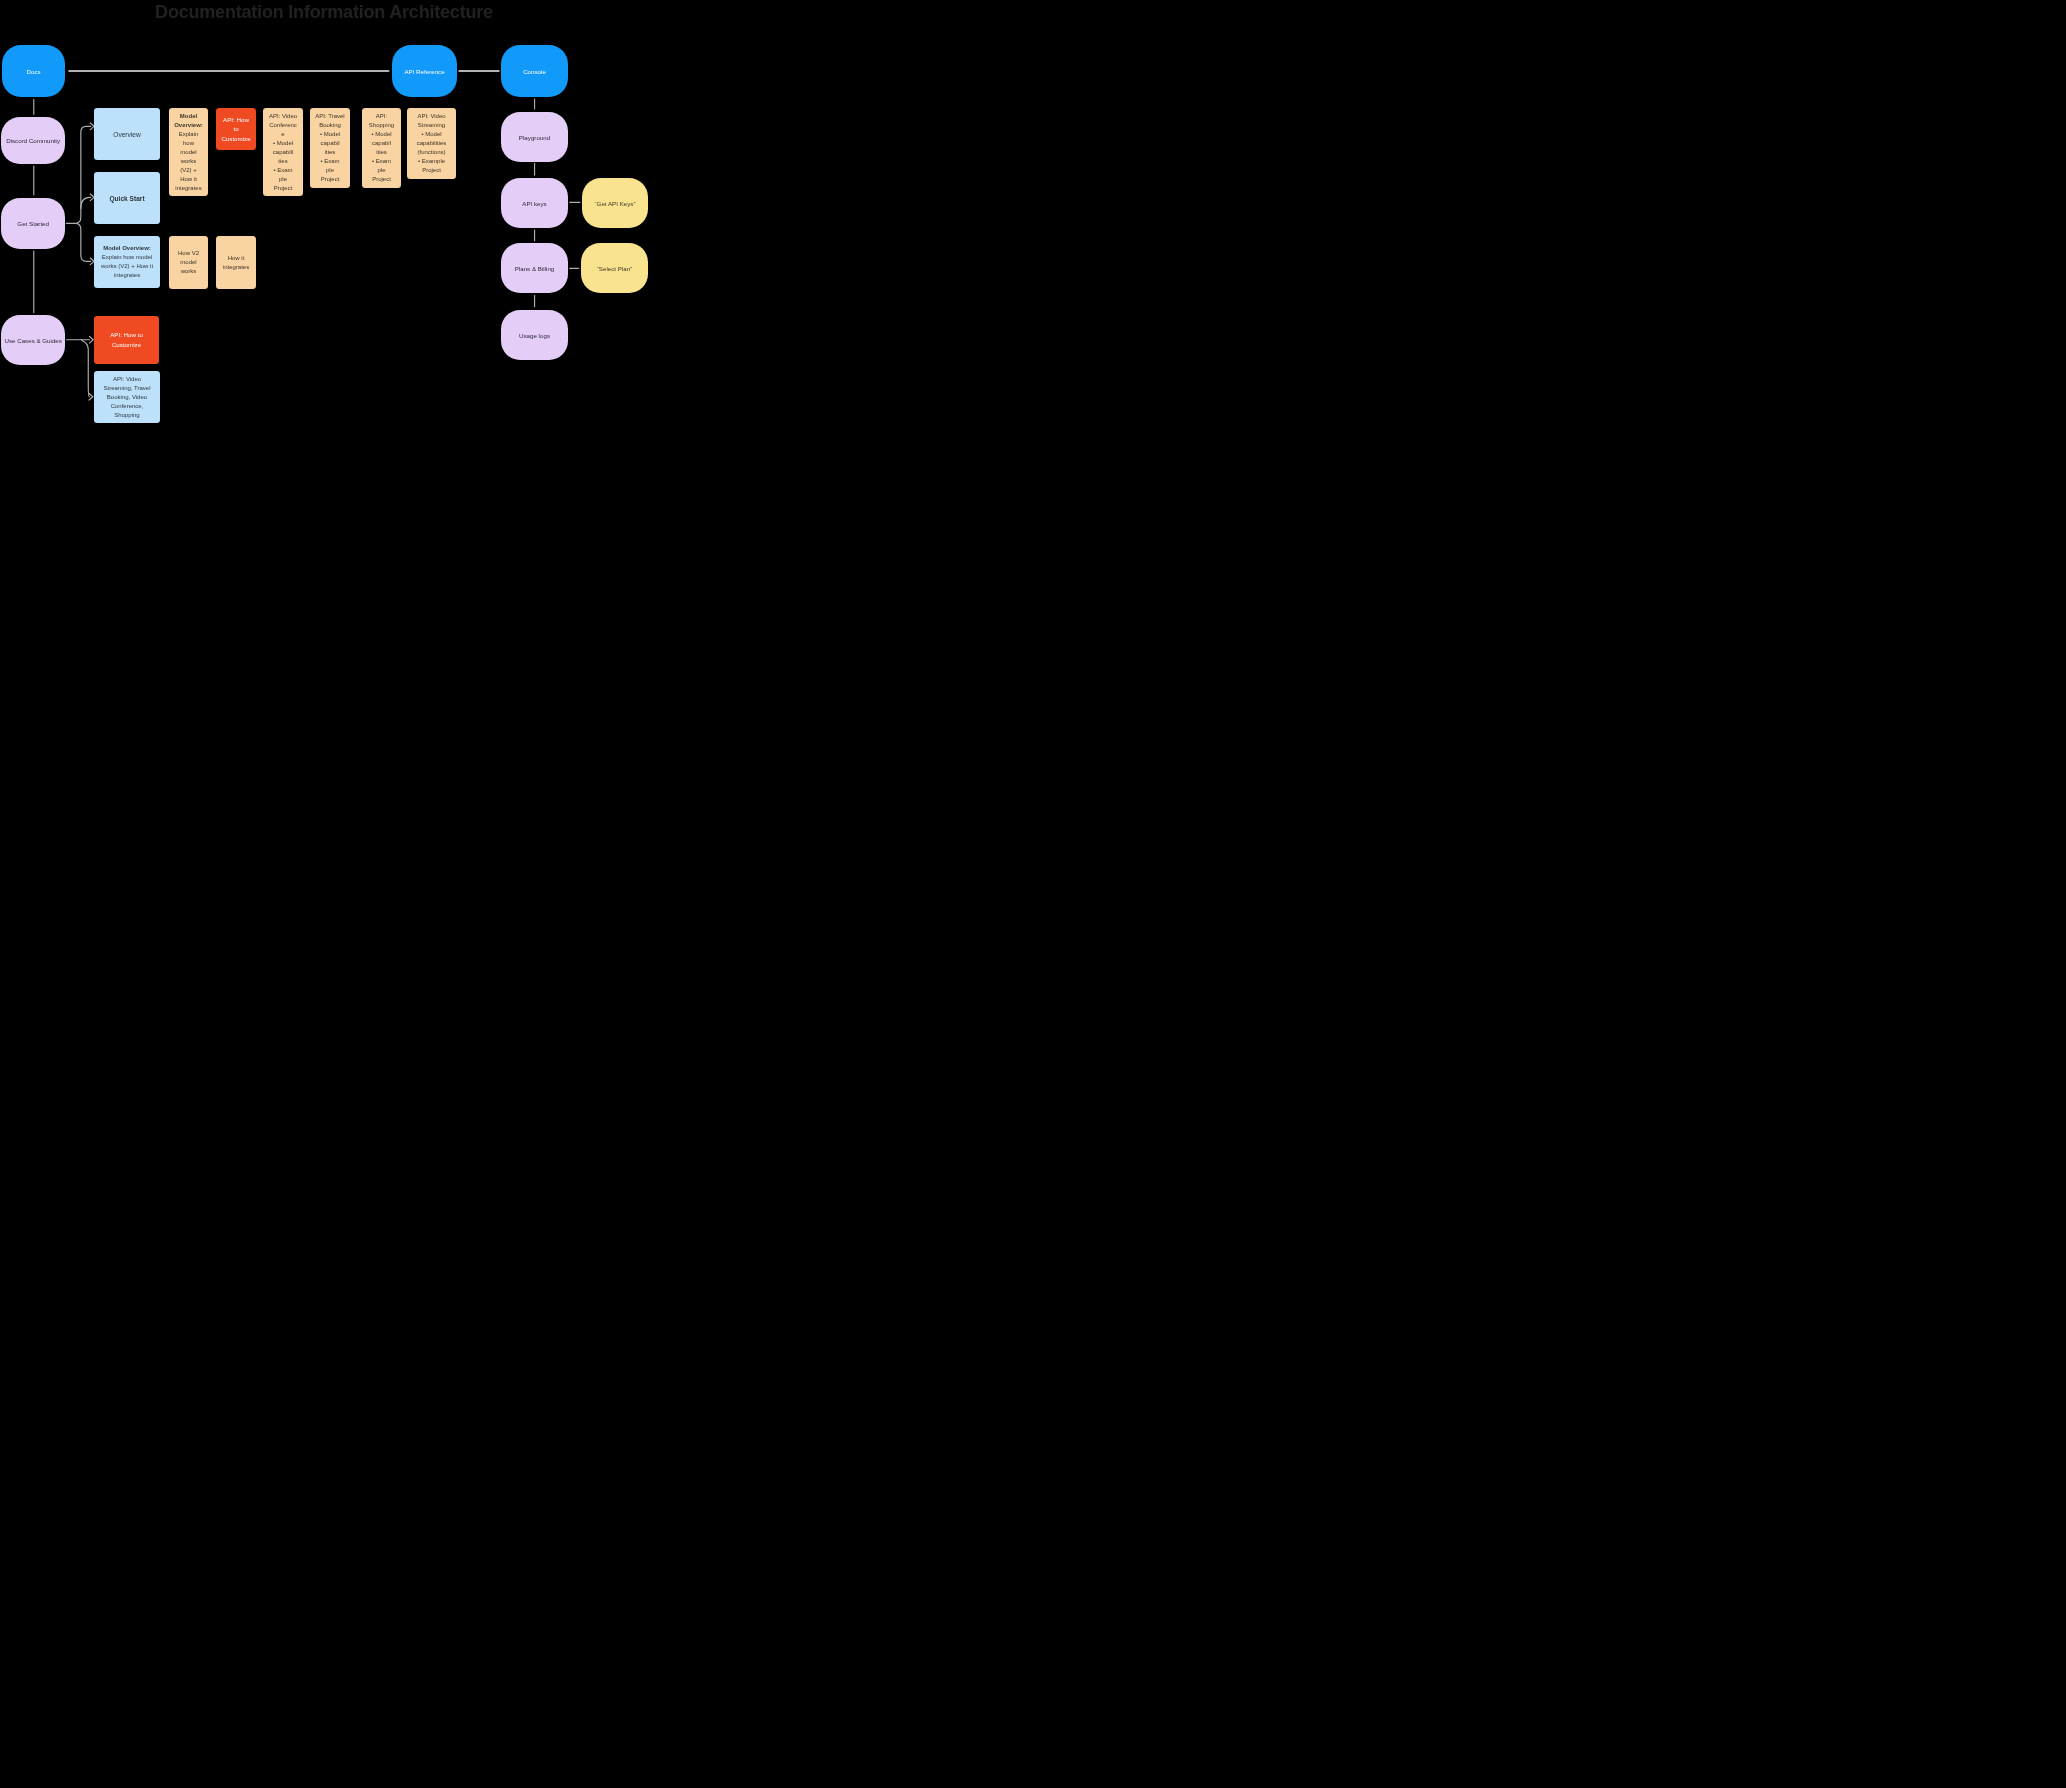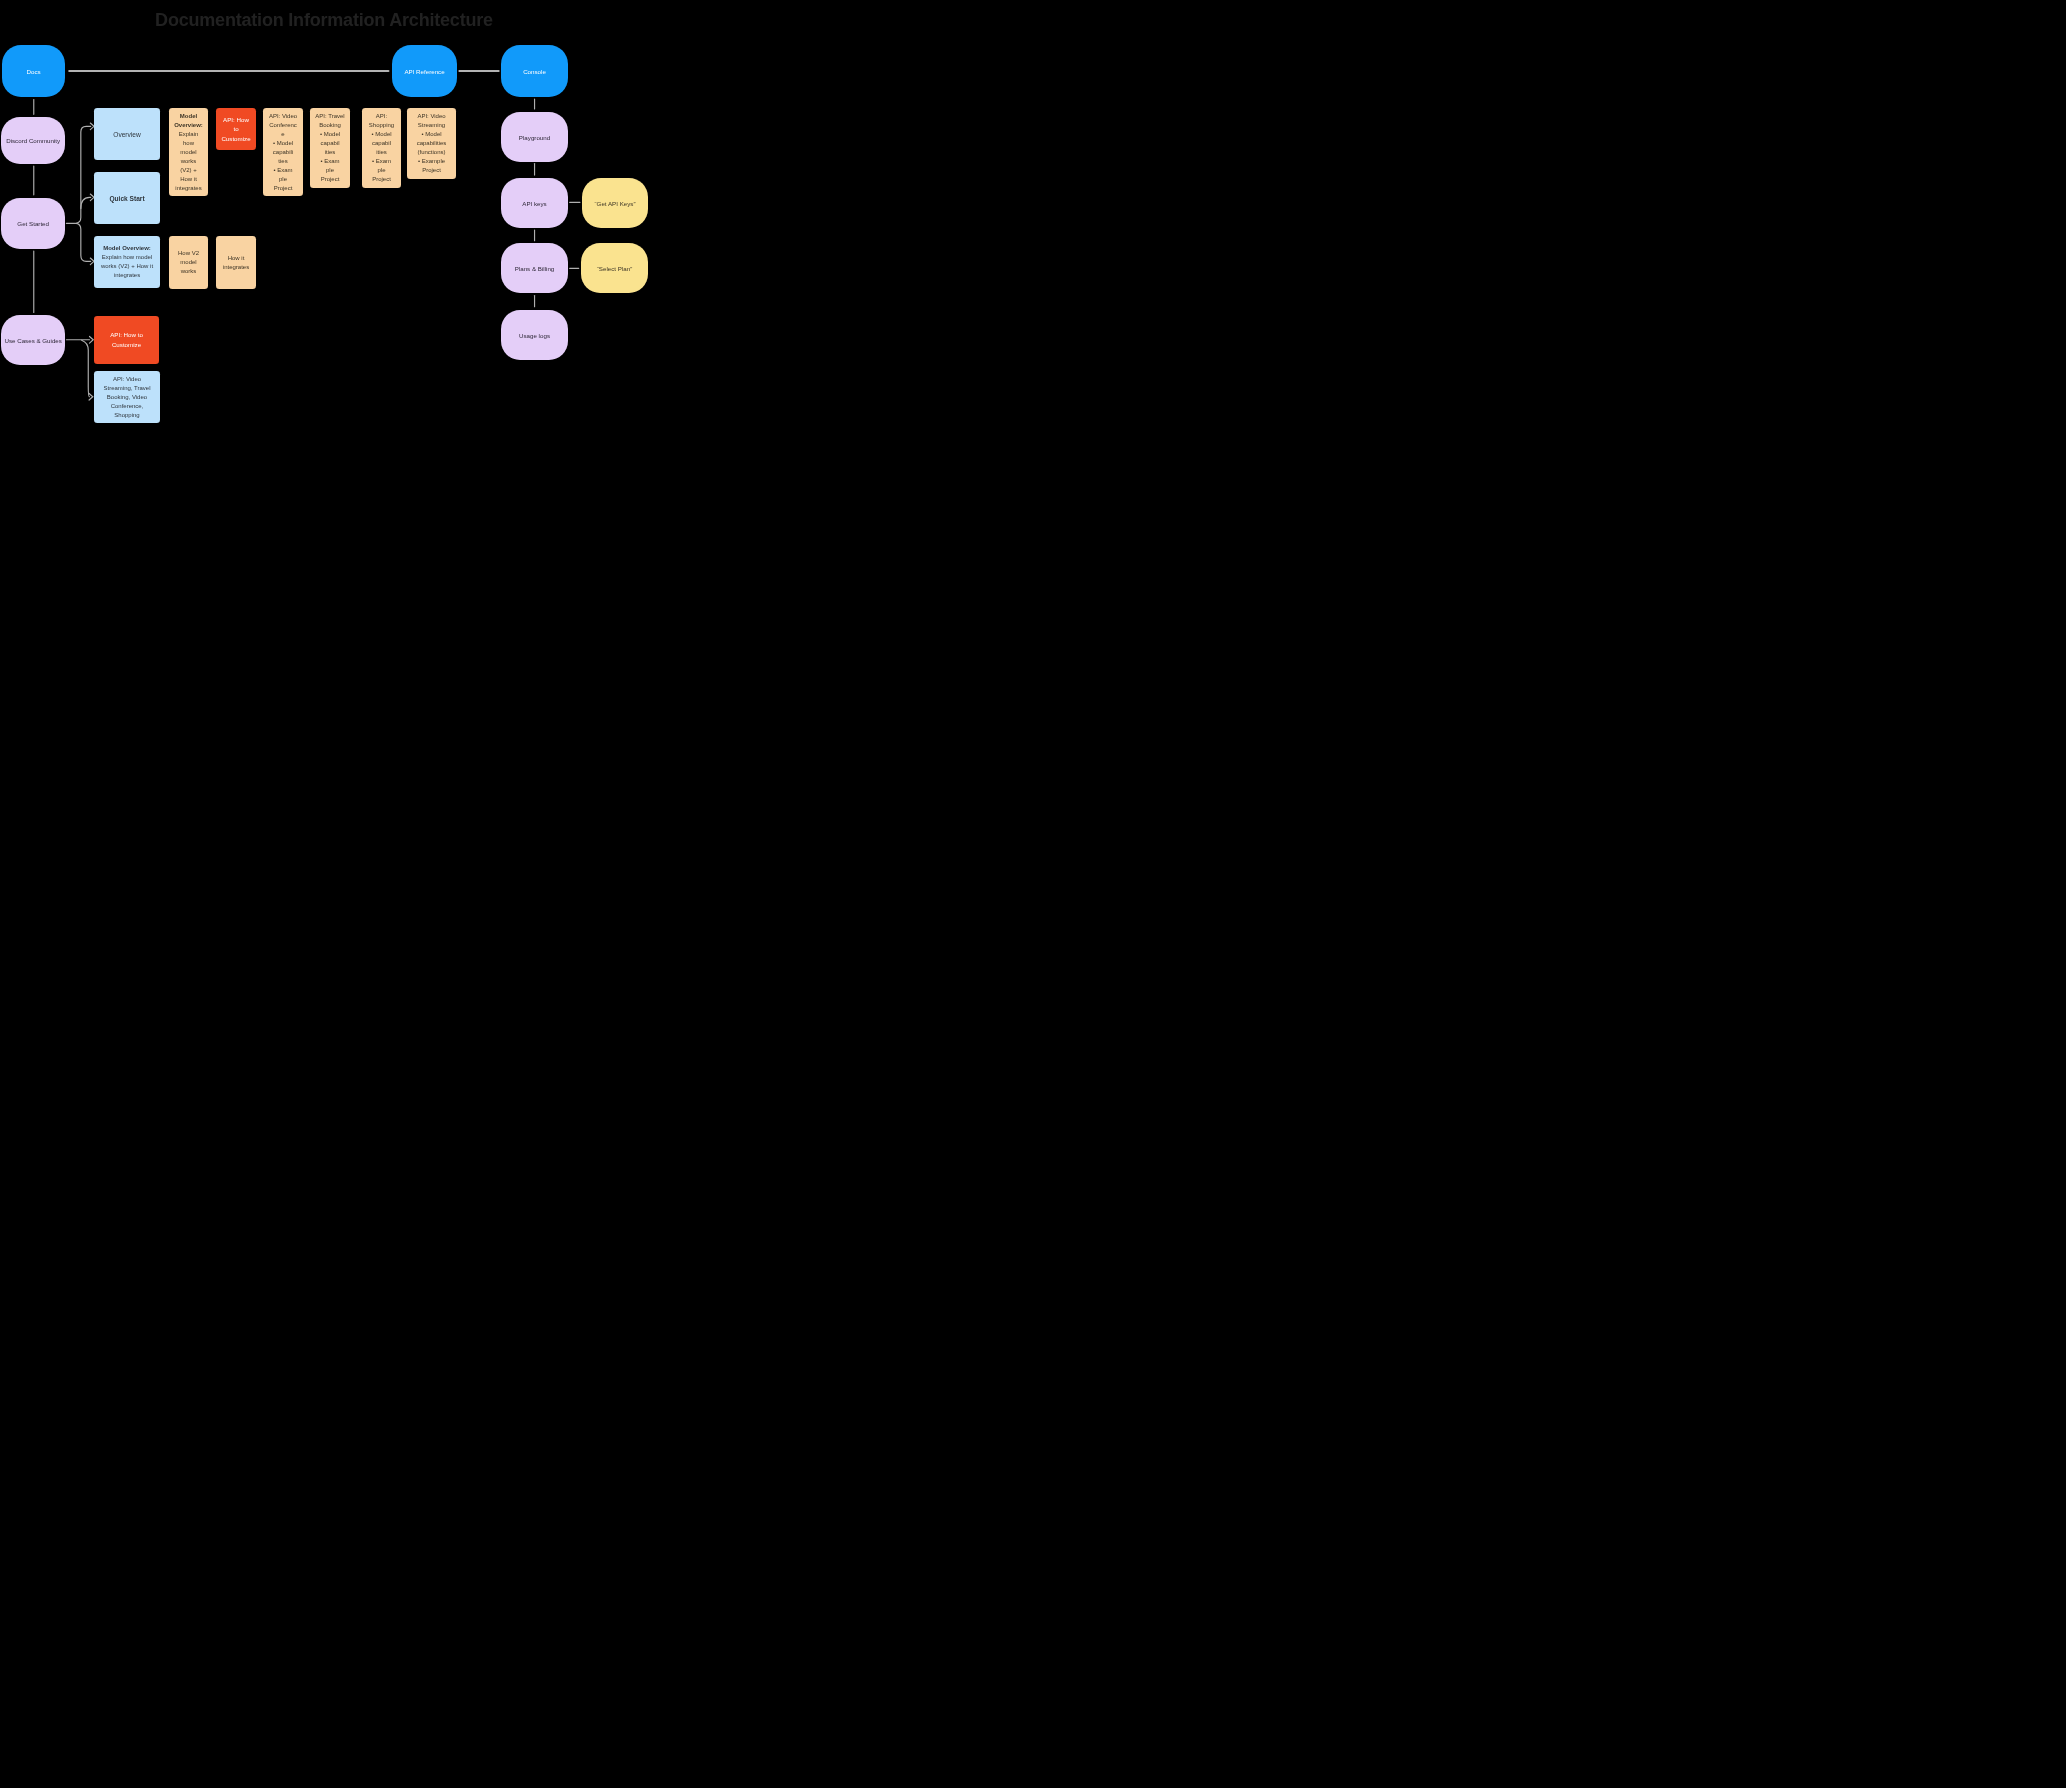--- a/index.html
+++ b/index.html
@@ -1,21 +1,21 @@
 <!DOCTYPE html>
 <html style="font-size:6.6px"><head>
 <meta charset="utf-8">
 <style>
   html,body{margin:0;padding:0;background:#000;}
   .canvas{
     position:relative;width:648px;height:424px;background:#000;
     font-family:"Liberation Sans", sans-serif;overflow:hidden;
   }
   .page-title{
-    position:absolute;left:0;top:10px;width:100%;text-align:center;
+    position:absolute;left:0;top:2px;width:100%;text-align:center;
     font-size:18px;font-weight:700;color:#212121;letter-spacing:-0.2px;
   }
   .node{
     position:absolute;display:flex;align-items:center;justify-content:center;
     text-align:center;box-sizing:border-box;
   }
   .blob{border-radius:19px;}
   .blue-node{background:#119AFA;color:#FFFFFF;font-size:6.2px;}
   .purple-node{background:#E4CEF8;color:#2E2837;font-size:6.2px;}
   .yellow-node{background:#FAE38F;color:#3C3526;font-size:6.2px;}

